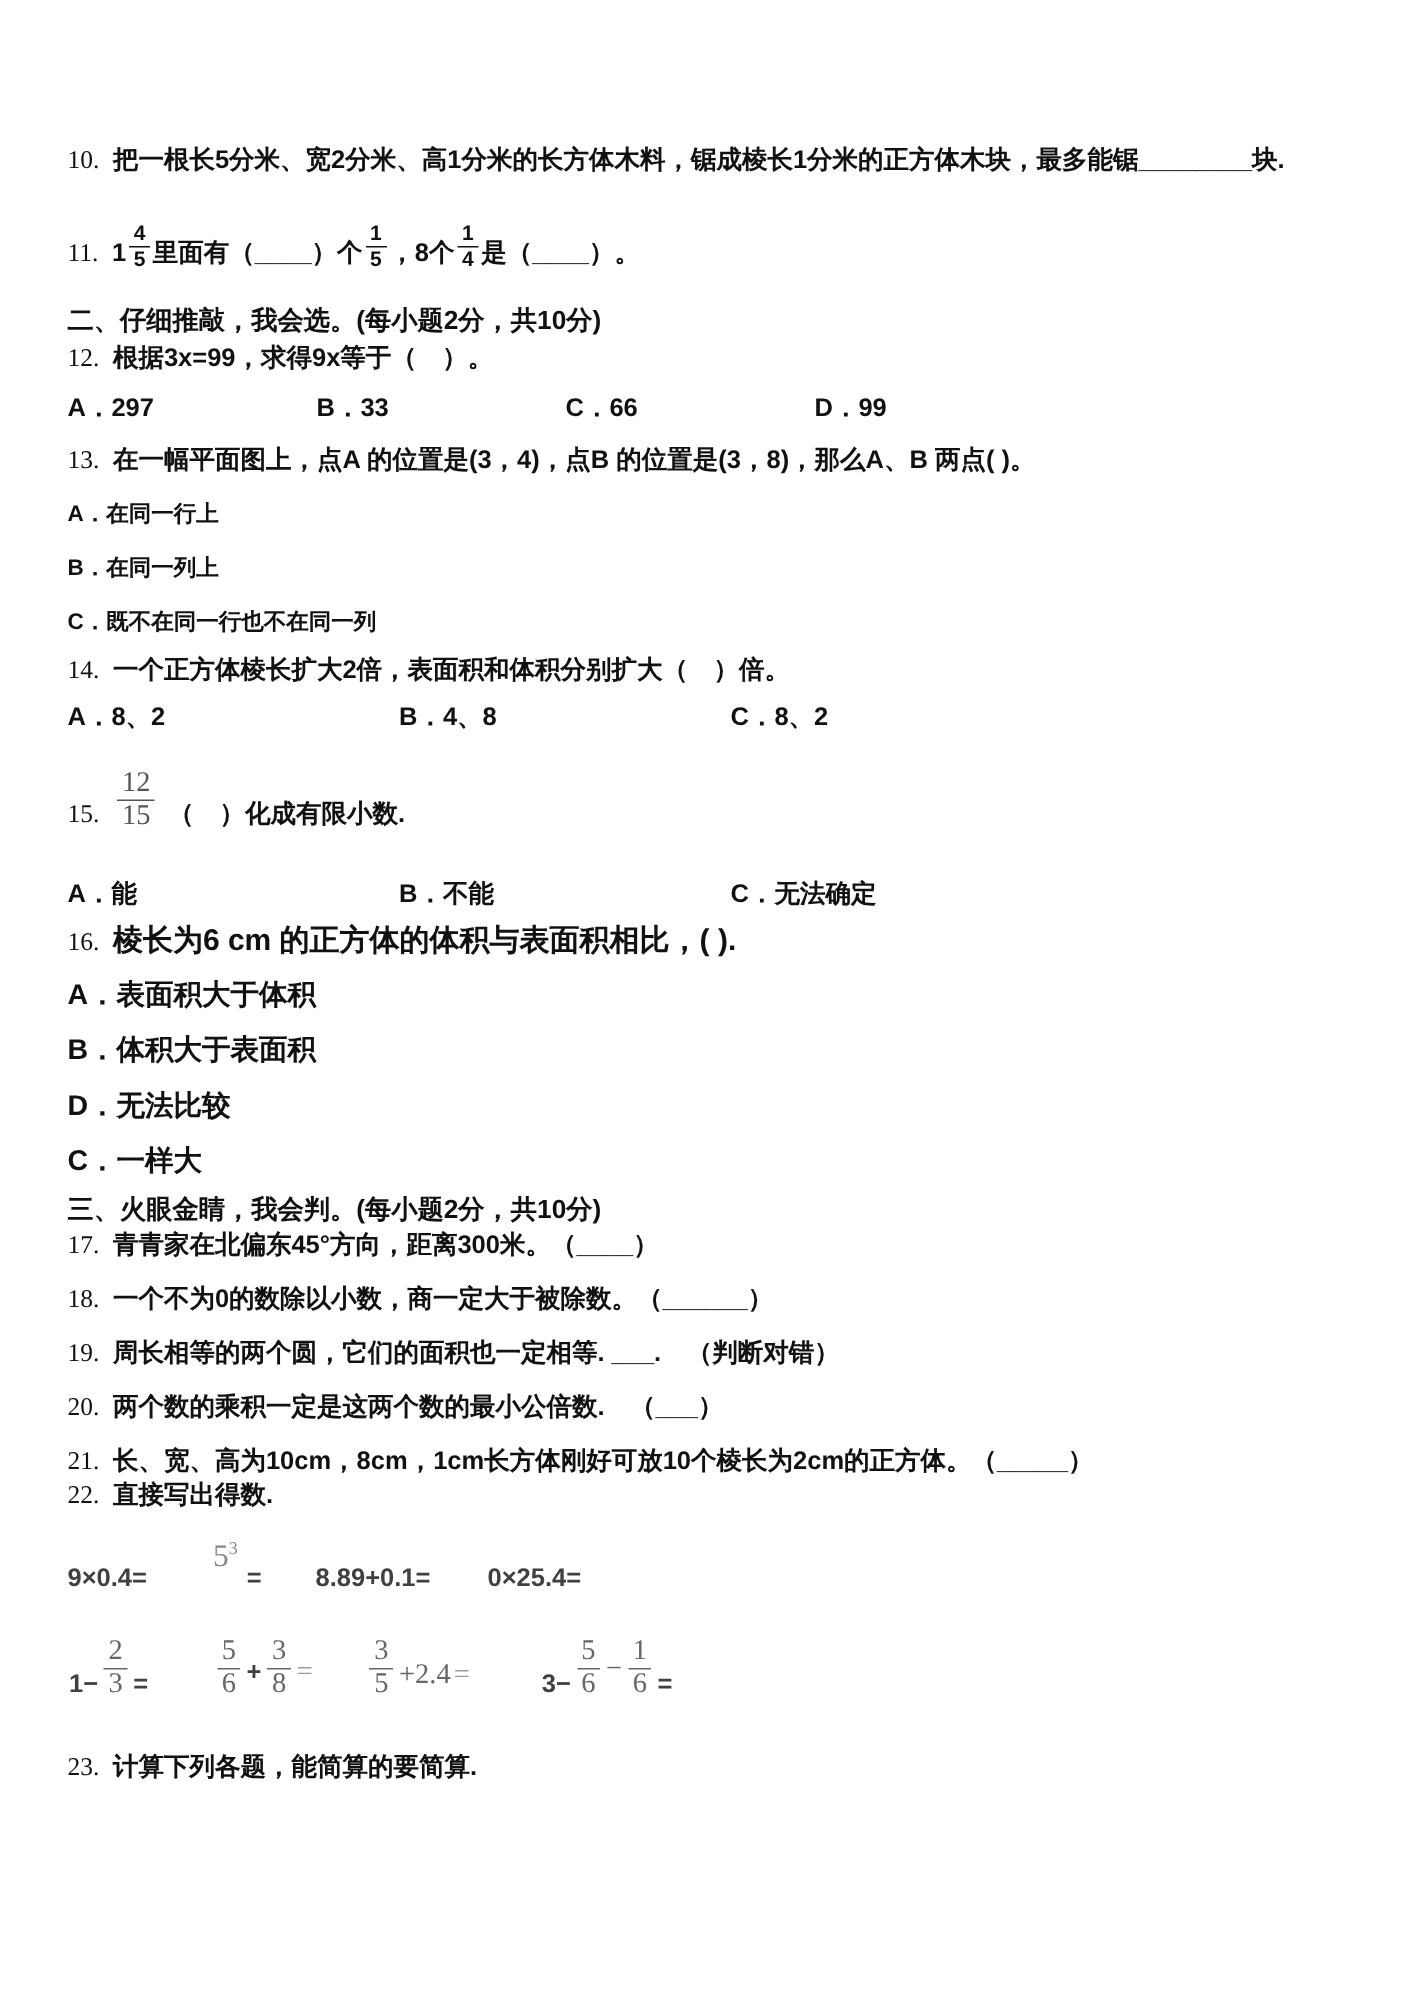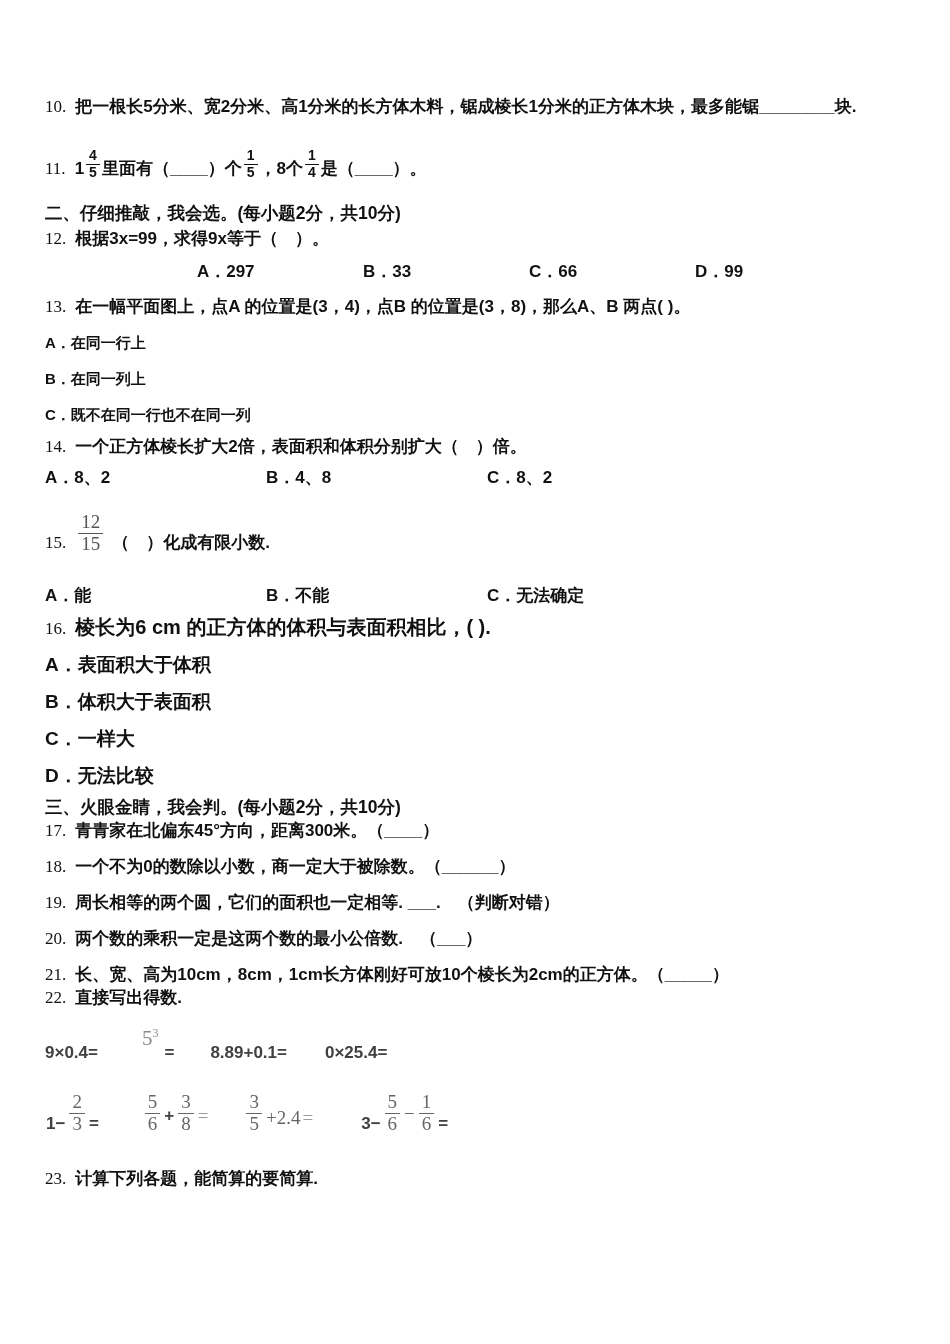--- a/index.html
+++ b/index.html
@@ -20,21 +20,21 @@
   .lgline{font-size:19px;font-weight:700;line-height:26px;margin-top:11px;}
   
   .frac{display:inline-flex;flex-direction:column;align-items:center;line-height:1.1;vertical-align:middle;}
   .frac .fd{border-top:1.6px solid currentColor;}
   .frac .fn,.frac .fd{padding:0 3px;}
   .frac-bold{font-size:14px;font-weight:700;color:#111;margin:0 2px 1px 2px;}
   .frac-ser{font-family:"Liberation Serif",serif;font-weight:400;color:#555;font-size:19px;margin:0 3px 0 3px;}
   .frac-gray{font-family:"Liberation Serif",serif;font-weight:400;color:#666;font-size:19px;margin:0 3px 0 3px;}
   
   .mt2{margin-top:2px;}  .mt6{margin-top:6px;}  .mt8{margin-top:8px;}
-  .mt10{margin-top:10px;justify-content:center;}.mt12{margin-top:12px;}
+  .mt10{margin-top:10px;}.mt12{margin-top:12px;}
   .mt18{margin-top:18px;}.mt20{margin-top:20px;}.mt30{margin-top:30px;}
   .mt32{margin-top:32px;}
   .ink{font-weight:700;color:#404040;}
   .gray{font-family:"Liberation Serif",serif;font-weight:400;color:#666;}
   .lightgray{font-family:"Liberation Serif",serif;font-weight:400;color:#9a9a9a;}
   .calc1{display:flex;align-items:flex-end;font-size:17px;margin-top:14px;height:40px;}
   .calc1 .ce{margin-right:44px;}
   .pow{font-family:"Liberation Serif",serif;color:#888;font-weight:400;font-size:21px;transform:translateY(-12px);display:inline-block;}
   .pow sup{font-size:12px;}
   .calc2{display:flex;align-items:flex-end;margin-top:12px;height:60px;font-size:17px;}
@@ -111,22 +111,22 @@
     <span class="opt3">A．能</span>
     <span class="opt3">B．不能</span>
     <span>C．无法确定</span>
   </div>
 
   <div class="q lg mt8">
     <span class="qno" style="font-size:17px;">16.</span><span>棱长为6 cm 的正方体的体积与表面积相比，( ).</span>
   </div>
   <div class="lgline">A．表面积大于体积</div>
   <div class="lgline">B．体积大于表面积</div>
+  <div class="lgline">D．无法比较</div>
   <div class="lgline">C．一样大</div>
-  <div class="lgline">D．无法比较</div>
 
   <div class="sec mt6">三、火眼金睛，我会判。(每小题2分，共10分)</div>
 
   <div class="q">
     <span class="qno">17.</span><span>青青家在北偏东45°方向，距离300米。（____）</span>
   </div>
   <div class="q mt12">
     <span class="qno">18.</span><span>一个不为0的数除以小数，商一定大于被除数。（______）</span>
   </div>
   <div class="q mt12">

